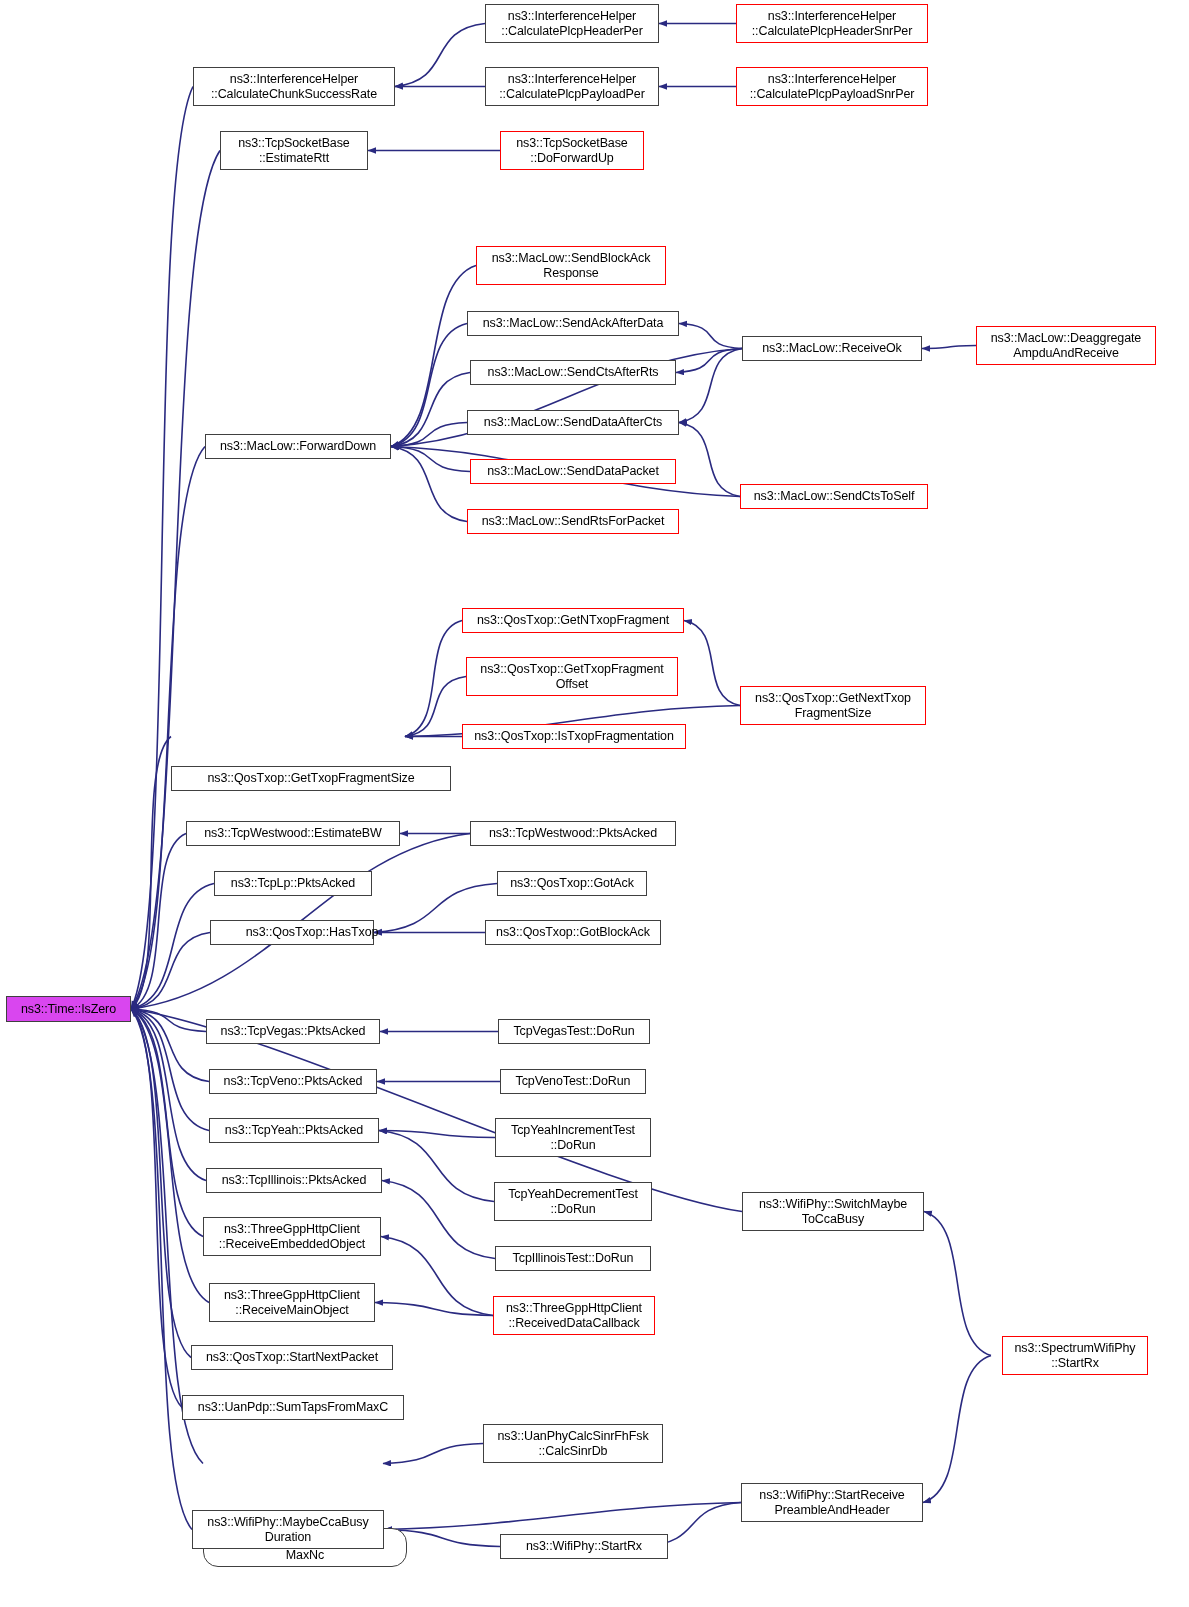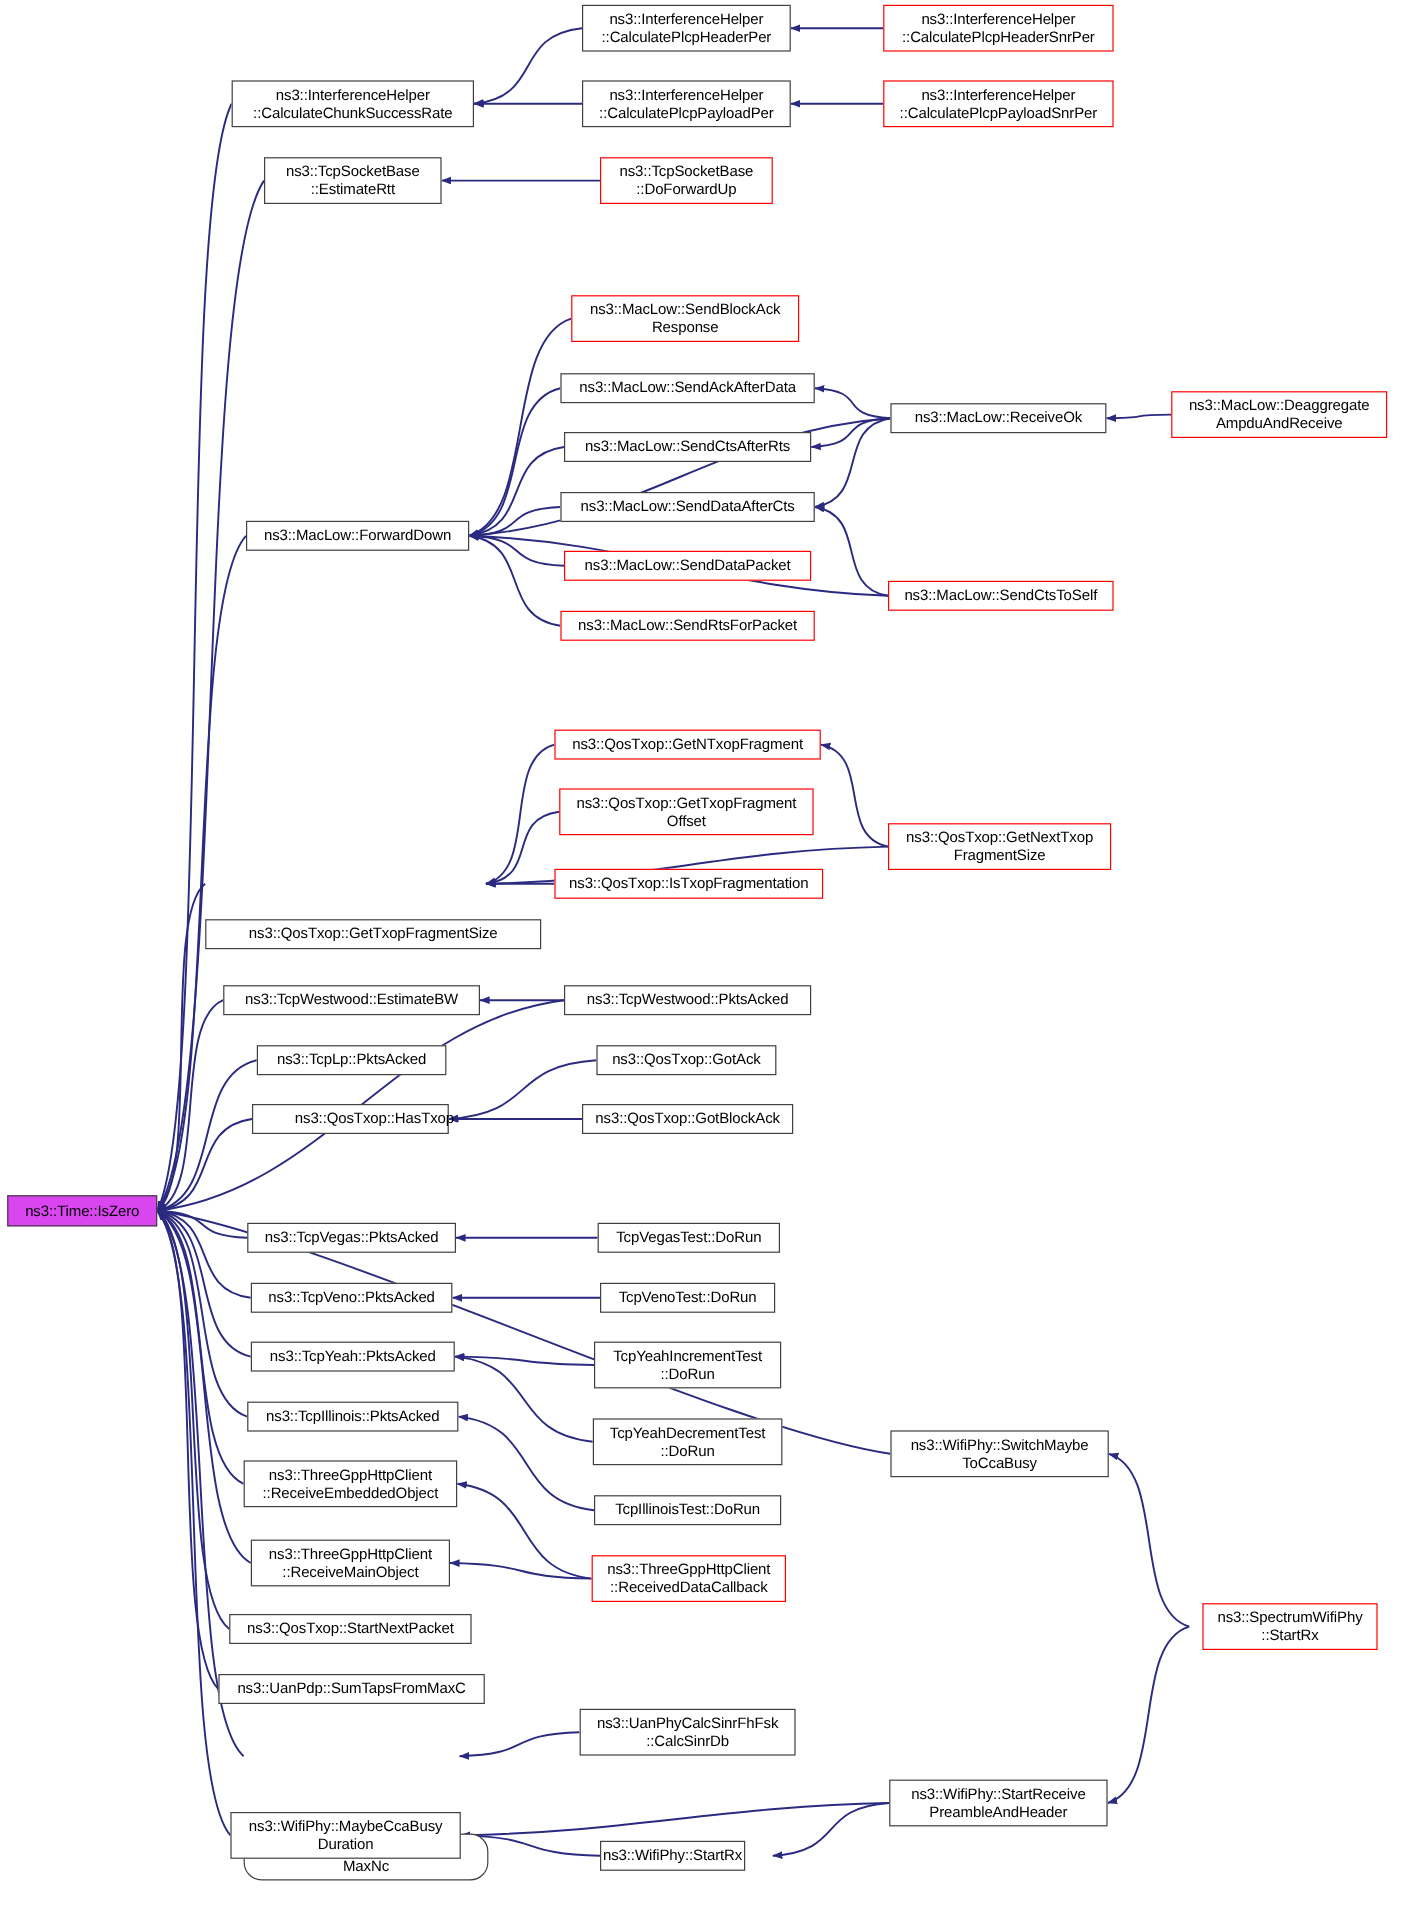--- a/index.html
+++ b/index.html
@@ -160,21 +160,21 @@
       <div class="node red" style="left: 493px; top: 1296px; width: 162px; height: 39px;">ns3::ThreeGppHttpClient
 ::ReceivedDataCallback</div>
       <div class="node" style="left: 191px; top: 1345px; width: 202px; height: 25px;">ns3::QosTxop::StartNextPacket</div>
       <div class="node" style="left: 182px; top: 1395px; width: 222px; height: 25px;">ns3::UanPdp::SumTapsFromMaxC</div>
       <div class="node" style="left: 483px; top: 1424px; width: 180px; height: 39px;">ns3::UanPhyCalcSinrFhFsk
 ::CalcSinrDb</div>
       <div class="node" style="left: 203px; top: 1528px; width: 204px; height: 39px; border-radius: 15px;">ns3::UanPdp::SumTapsFrom
 MaxNc</div>
       <div class="node" style="left: 192px; top: 1510px; width: 192px; height: 39px;">ns3::WifiPhy::MaybeCcaBusy
 Duration</div>
-      <div class="node" style="left: 500px; top: 1534px; width: 121px; height: 25px;">ns3::WifiPhy::StartRx</div>
+      <div class="node" style="left: 500px; top: 1534px; width: 168px; height: 25px;">ns3::WifiPhy::StartRx</div>
       <div class="node" style="left: 741px; top: 1483px; width: 182px; height: 39px;">ns3::WifiPhy::StartReceive
 PreambleAndHeader</div>
       <div class="node" style="left: 742px; top: 1192px; width: 182px; height: 39px;">ns3::WifiPhy::SwitchMaybe
 ToCcaBusy</div>
       <div class="node red" style="left: 991px; top: 1336px; width: 146px; height: 39px; margin-left: 11px;">ns3::SpectrumWifiPhy
 ::StartRx</div>
     </div>
 </div>
 
 </body></html>

